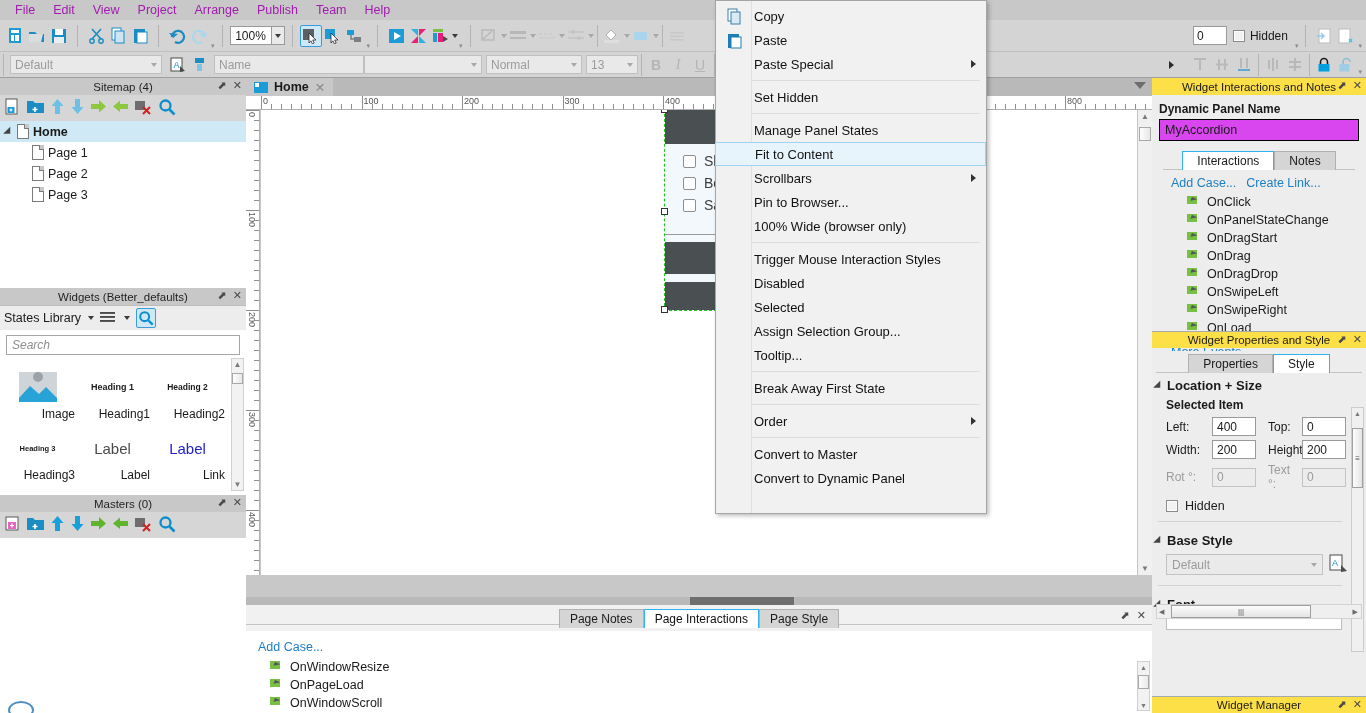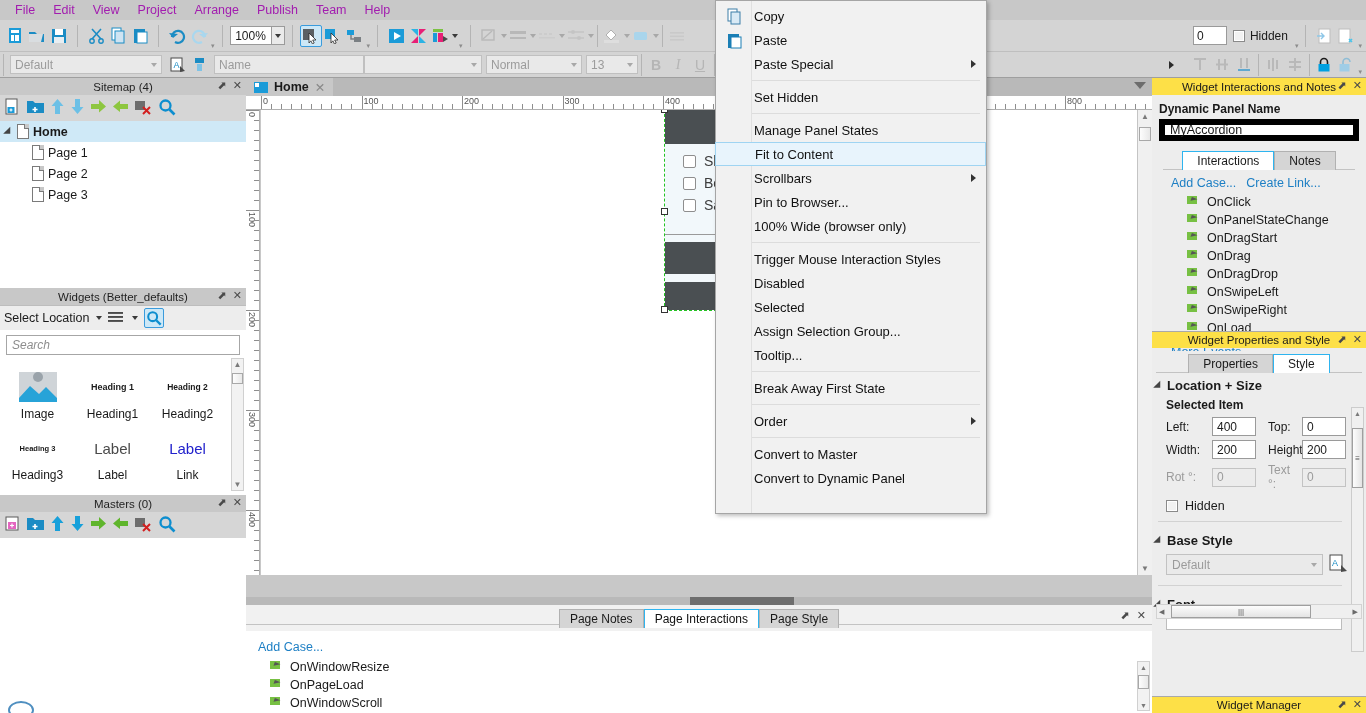--- a/index.html
+++ b/index.html
@@ -76,21 +76,21 @@
   .trow.selected { background:#cfe9f7; font-weight:bold; }
   .trow.child { padding-left:32px; }
   .pgicon { width:12px;height:15px;border:1px solid #7a7a7a;background:#fff;position:relative;}
   .pgicon:after{content:"";position:absolute;right:-1px;top:-1px;width:4px;height:4px;background:#c8c8c8;border-left:1px solid #7a7a7a;border-bottom:1px solid #7a7a7a;}
   .tri { width:0;height:0;border-left:5px solid #444;border-top:5px solid transparent;border-bottom:5px solid transparent; transform:rotate(45deg); margin-right:2px;}
 
   .searchbox { margin:5px 6px; height:20px; background:#fff; border:1px solid #a6a6a6;
                display:flex; align-items:center; padding:0 5px; color:#8d8d8d; font-style:italic; font-size:12px;}
 
   .wgrid { display:flex; flex-wrap:wrap; padding:4px 0 0 0; }
-  .wcell { width:75px; text-align:center; padding:6px 0 4px; }
+  .wcell { width:75px; text-align:right; padding:6px 0 4px; }
   .wcell .prev { height:34px; display:flex; align-items:center; justify-content:center; }
   .wcell .nm { font-size:12px; margin-top:3px; }
 
   
   .canvaswrap { position:absolute; left:246px; top:78px; width:906px; height:525px; background:#c8c8c8; }
   .tabstrip { height:18px; background:#b9b9b9; display:flex; align-items:flex-end; position:relative; }
   .ctab { height:18px; background:#c8c8c8; display:flex; align-items:center; gap:6px;
           padding:0 8px; font-size:12.5px; font-weight:bold; }
   .tabicon { width:14px;height:11px;background:#1b9bd8; position:relative; }
   .tabicon:before{content:"";position:absolute;left:1px;top:1px;width:4px;height:4px;background:#fff;}
@@ -136,21 +136,21 @@
   .evicon .c { position:absolute;left:4px;top:2px;width:0;height:0;
                border-left:6px solid #555;border-bottom:4px solid transparent;
                transform:rotate(20deg); }
 
   
   .rightcol { position:absolute; left:1152px; top:78px; width:214px; height:635px; background:#ededed; }
   .rpanelhdr { height:17px; background:#fde047; display:flex; align-items:center; justify-content:center;
                position:relative; font-size:11.5px; }
   .rbody { background:#ededed; padding:4px 7px; }
   .flabel { font-weight:bold; font-size:12px; margin:3px 0 3px; }
-  .tinput { width:100%; height:22px; background:#ffffff; border:6px solid #000000; padding:0 5px;
+  .tinput { width:100%; height:22px; background:#d946ef; border:1px solid #000000; padding:0 5px;
             display:flex; align-items:center; font-size:12.5px;text-align:center; }
   .rtabs { display:flex; align-items:flex-end; justify-content:center; position:relative; height:22px; margin-top:7px;}
   .rtab { height:19px; padding:0 14px; display:flex; align-items:center; font-size:12px;
           background:#d5d5d5; border:1px solid #b1b1b1; border-bottom:none; }
   .rtab.active { background:#fff; border-color:#2eb4ef; }
   .rtabline { position:absolute; left:4px; right:4px; bottom:0; height:1px; background:#c3c3c3; }
   .linkrow { display:flex; gap:10px; padding:6px 0 3px 12px; }
   .lnk { color:#1d7fc4; font-size:12.5px; }
   .revrow { display:flex; align-items:center; gap:7px; padding:2px 0 2px 28px; font-size:12.5px; }
 
@@ -628,21 +628,21 @@
 
     <div class="panelhdr" style="position:absolute;top:210px;left:0;right:0;">
       <span>Widgets (Better_defaults)</span>
       <span class="hicons">
         <span>⬈</span>
         <span>✕</span>
       </span>
     </div>
     <div style="position:absolute;top:227px;left:0;right:0;bottom:218px;background:#fff;border-top:1px solid #bdbdbd;">
       <div style="height:24px;display:flex;align-items:center;gap:6px;padding-left:4px;background:#ededed;">
-        <span style="font-size:12.5px">Select Location</span>
+        <span style="font-size:12.5px">States Library</span>
         <i class="caret"></i>
         <span><svg width="17" height="12" viewBox="0 0 17 12">
               <g fill="#4a4a4a">
                 <rect y="1" width="15" height="1.9"></rect>
                 <rect y="5" width="15" height="1.9"></rect>
                 <rect y="9" width="15" height="1.9"></rect>
               </g>
             </svg></span>
         <i class="caret"></i>
         <span class="tbtn sel" style="width:20px;height:20px">

